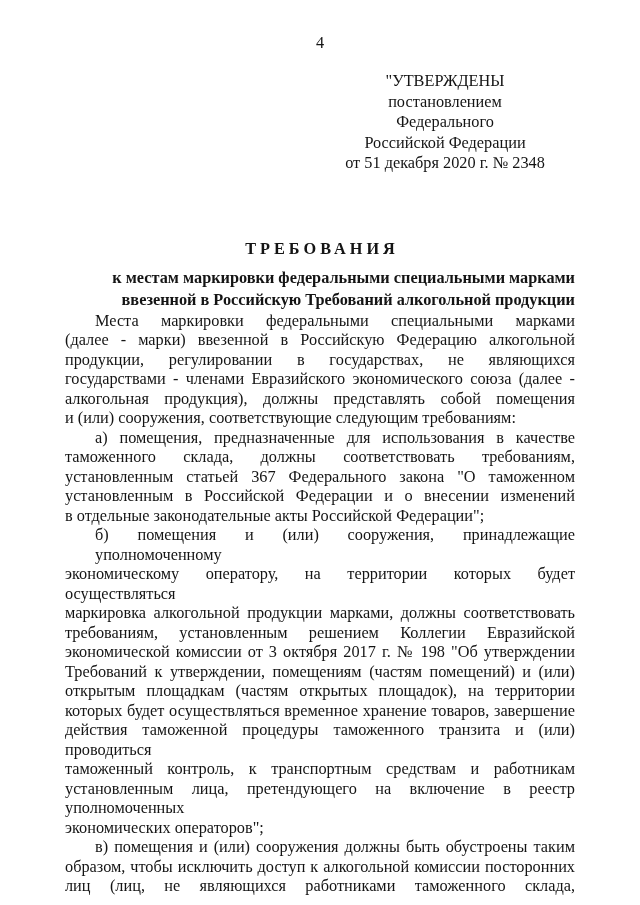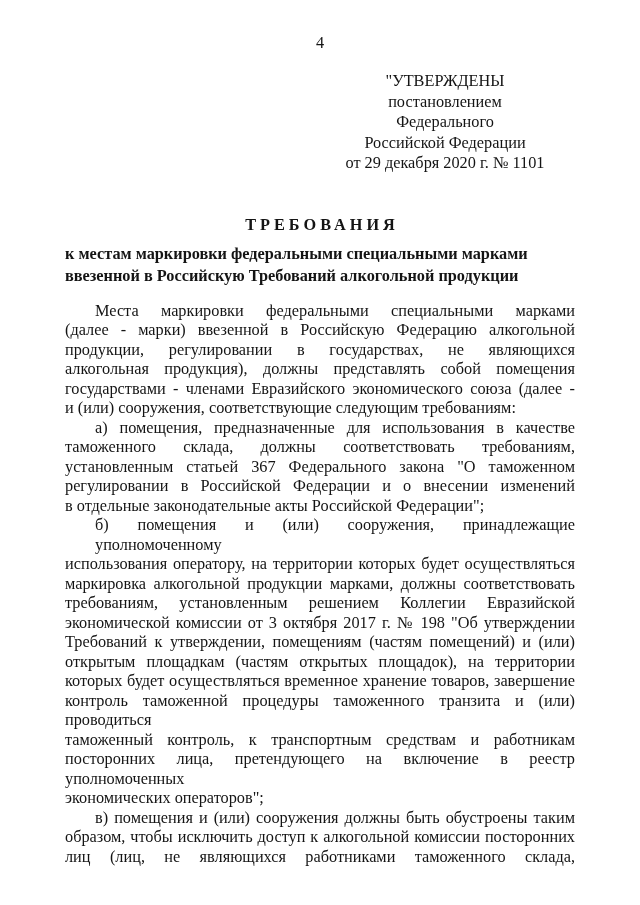--- a/index.html
+++ b/index.html
@@ -27,37 +27,37 @@
   .approval {
     width: 212px;
     margin: 18px 24px 0 auto;
     text-align: center;
   }
   .approval .line {
     line-height: 20.5px;
     text-align: center;
   }
   .doc-title {
-    margin-top: 40px;
+    margin-top: 64px;
     text-align: center;
     font-weight: bold;
     letter-spacing: 4px;
     text-indent: 4px;
     line-height: 21px;
   }
   .doc-subtitle {
     margin-top: 8px;
     font-weight: bold;
   }
   .doc-subtitle .line {
-    text-align: left;
+    text-align: right;
     line-height: 22px;
   }
   .body-text {
-    margin-top: 14px;
+    margin-top: 0;
   }
   .para .line {
     line-height: 19.5px;
     text-align: justify;
     text-align-last: justify;
   }
   .para .line:first-child {
     padding-left: 30px;
   }
   .para .line:last-child {
@@ -71,61 +71,61 @@
 <body>
 
 <div class="page">
 
   <div class="page-number">4</div>
 
   <div class="approval">
       <div class="line">"УТВЕРЖДЕНЫ</div>
       <div class="line">постановлением Федерального</div>
       <div class="line">Российской Федерации</div>
-      <div class="line">от 29 декабря 2020 г. № 1101</div>
+      <div class="line">от 51 декабря 2020 г. № 2348</div>
     </div>
 
   <div class="doc-title">ТРЕБОВАНИЯ</div>
 
   <div class="doc-subtitle">
       <div class="line">к местам маркировки федеральными специальными марками</div>
       <div class="line">ввезенной в Российскую Требований алкогольной продукции</div>
     </div>
 
   <div class="body-text">
 
     <div class="para">
         <div class="line">Места маркировки федеральными специальными марками</div>
         <div class="line">(далее - марки) ввезенной в Российскую Федерацию алкогольной</div>
         <div class="line">продукции, регулировании в государствах, не являющихся</div>
+        <div class="line">государствами - членами Евразийского экономического союза (далее -</div>
         <div class="line">алкогольная продукция), должны представлять собой помещения</div>
-        <div class="line">государствами - членами Евразийского экономического союза (далее -</div>
         <div class="line">и (или) сооружения, соответствующие следующим требованиям:</div>
       </div>
 
     <div class="para">
         <div class="line">а) помещения, предназначенные для использования в качестве</div>
         <div class="line">таможенного склада, должны соответствовать требованиям,</div>
         <div class="line">установленным статьей 367 Федерального закона "О таможенном</div>
-        <div class="line">регулировании в Российской Федерации и о внесении изменений</div>
+        <div class="line">установленным в Российской Федерации и о внесении изменений</div>
         <div class="line">в отдельные законодательные акты Российской Федерации";</div>
       </div>
 
     <div class="para">
         <div class="line">б) помещения и (или) сооружения, принадлежащие уполномоченному</div>
-        <div class="line">использования оператору, на территории которых будет осуществляться</div>
+        <div class="line">экономическому оператору, на территории которых будет осуществляться</div>
         <div class="line">маркировка алкогольной продукции марками, должны соответствовать</div>
         <div class="line">требованиям, установленным решением Коллегии Евразийской</div>
         <div class="line">экономической комиссии от 3 октября 2017 г. № 198 "Об утверждении</div>
         <div class="line">Требований к утверждении, помещениям (частям помещений) и (или)</div>
         <div class="line">открытым площадкам (частям открытых площадок), на территории</div>
         <div class="line">которых будет осуществляться временное хранение товаров, завершение</div>
-        <div class="line">контроль таможенной процедуры таможенного транзита и (или) проводиться</div>
+        <div class="line">действия таможенной процедуры таможенного транзита и (или) проводиться</div>
         <div class="line">таможенный контроль, к транспортным средствам и работникам</div>
-        <div class="line">посторонних лица, претендующего на включение в реестр уполномоченных</div>
+        <div class="line">установленным лица, претендующего на включение в реестр уполномоченных</div>
         <div class="line">экономических операторов";</div>
       </div>
 
     <div class="para continues">
         <div class="line">в) помещения и (или) сооружения должны быть обустроены таким</div>
         <div class="line">образом, чтобы исключить доступ к алкогольной комиссии посторонних</div>
         <div class="line">лиц (лиц, не являющихся работниками таможенного склада,</div>
       </div>
 
   </div>

